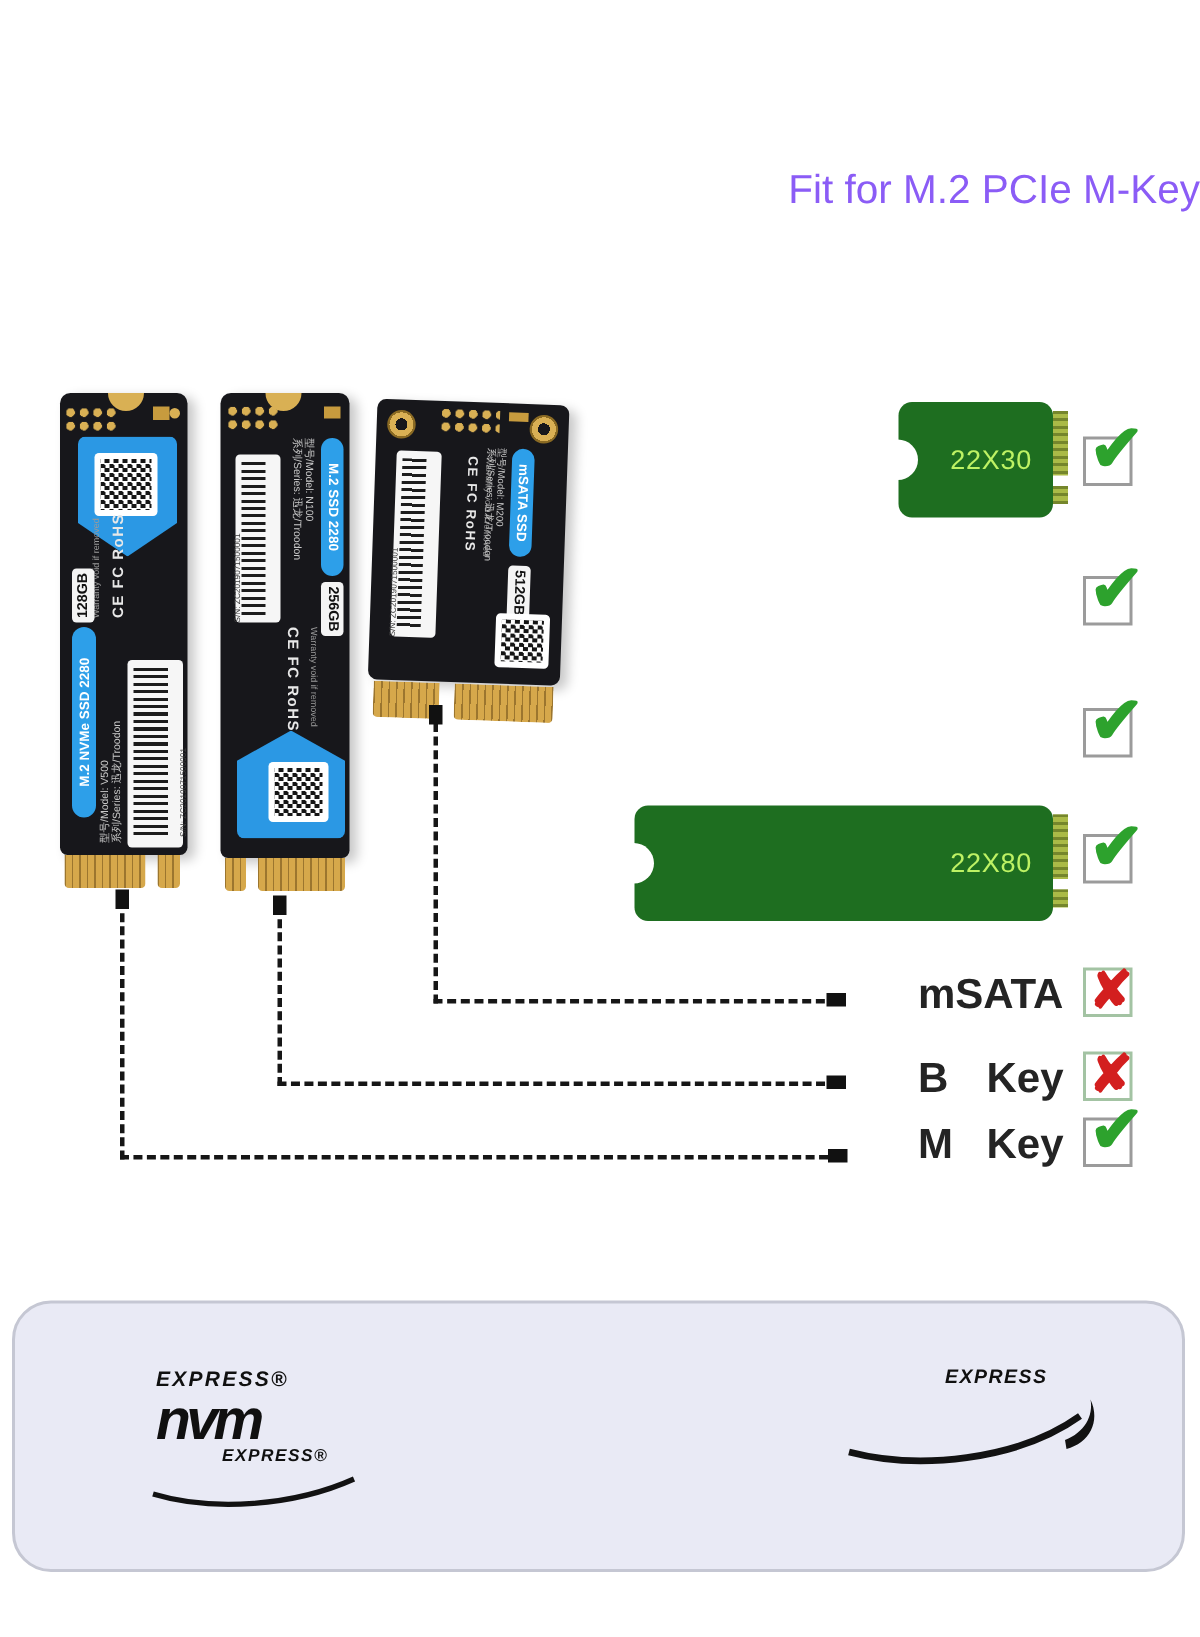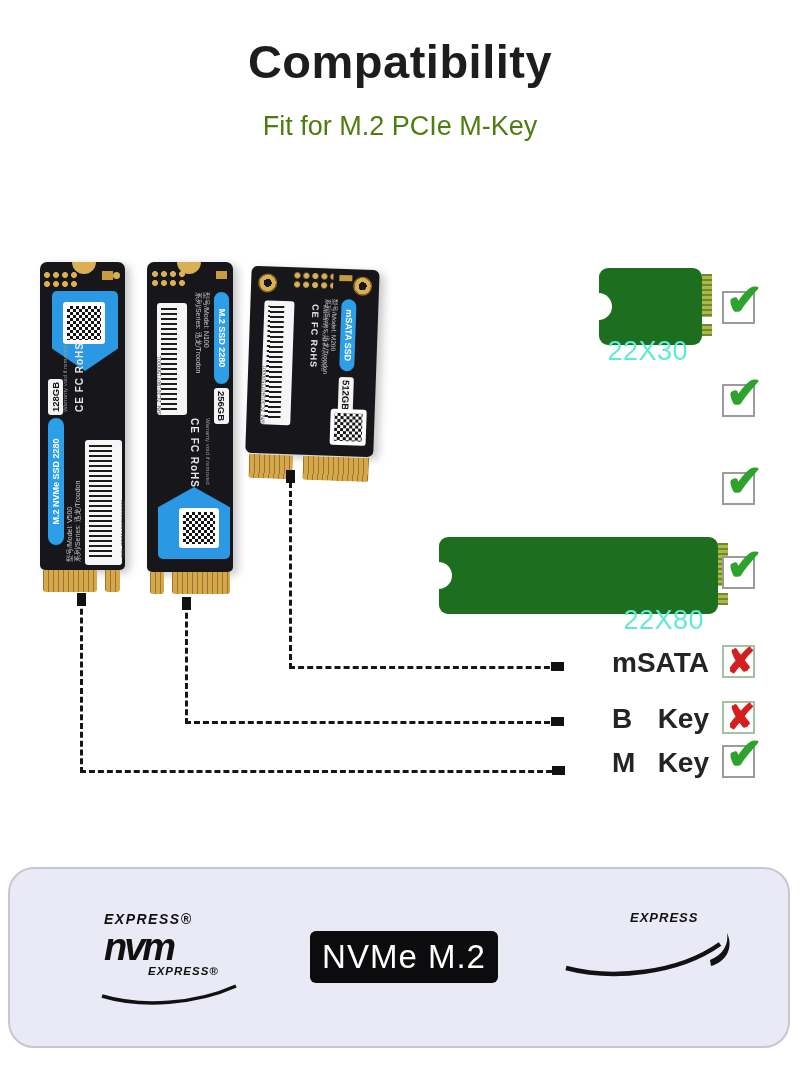--- a/index.html
+++ b/index.html
@@ -2,36 +2,36 @@
 <html><head>
 <meta charset="utf-8">
 <style>
   html,body{margin:0;padding:0;background:#fff;}
   body{width:800px;height:1091px;position:relative;font-family:"Liberation Sans",sans-serif;}
   .stage{position:absolute;left:0;top:0;width:800px;height:1091px;overflow:hidden;background:#fff;}
 
   
   .title{position:absolute;top:34px;left:0;width:100%;text-align:center;
          font-size:47px;font-weight:800;letter-spacing:.5px;color:#1d1d1f;}
-  .subtitle{position:absolute;top:111px;left:0;width:100%;text-align:center;
-         font-size:27px;color:#4d7c0f;}
+  .subtitle{position:absolute;top:111px;left:0;width:100%;text-align:right;
+         font-size:27px;color:#8b5cf6;}
 
   
   .board{position:absolute;height:77px;background:#1e6e20;border-radius:9px;}
   .board .notch{position:absolute;left:-14px;top:25px;width:27px;height:27px;background:#fff;border-radius:50%;}
   .board .conn{position:absolute;right:-10px;width:10px;background:#aaba47;
                background-image:repeating-linear-gradient(180deg,#75862c 0 2px,rgba(0,0,0,0) 2px 5px);}
   .conn.ctop{top:6px;height:43px;}
   .conn.cbot{bottom:9px;height:12px;}
   .blabel{position:absolute;right:14px;top:50%;transform:translateY(-50%);
-          color:#5eead4;font-size:27px;letter-spacing:.5px;margin-top:44px;}
+          color:#bef264;font-size:18px;letter-spacing:.5px;}
   .b30{left:599px;top:268px;width:103px;}
   .b42{left:557px;top:358px;width:145px;}
   .b60{left:490px;top:449px;width:212px;}
-  .b80{left:439px;top:537px;width:279px;}
+  .b80{left:423px;top:537px;width:279px;}
 
   
   .resbox{position:absolute;width:33px;height:33px;background:#fff;box-sizing:border-box;}
   .resbox.chk{border:2px solid #9b9b9b;}
   .resbox.crs{border:2px solid #a3c3a3;}
   .mark{position:absolute;line-height:1;font-weight:bold;}
   .mark.ck{left:2px;top:-15px;font-size:44px;color:#2da22d;}
   .mark.cx{left:2px;top:-4px;font-size:35px;color:#d31f1f;}
   .cb30{left:722px;top:291px;} .cb42{left:722px;top:384px;}
   .cb60{left:722px;top:472px;} .cb80{left:722px;top:556px;}
@@ -153,21 +153,20 @@
   .nvmr-main{font-size:47px;font-style:italic;font-weight:bold;letter-spacing:-3px;line-height:1;}
   .nvmr-tm{font-size:12px;font-style:normal;vertical-align:28px;letter-spacing:0;}
   .nvmr-exp{font-size:13px;font-style:italic;font-weight:bold;letter-spacing:1px;margin-left:64px;margin-top:-8px;position:relative;z-index:2;}
   .swooshr{position:absolute;left:-6px;top:4px;z-index:1;}
 </style>
 </head>
 <body>
 
 <div class="stage">
 
-  <div class="title">Compatibility</div>
   <div class="subtitle">Fit for M.2 PCIe M-Key</div>
 
   <div class="ssd ssd1">
     <div class="pcb"></div>
     <div class="screw s1-screw"></div>
     <div class="pads s1-pads"></div>
     <div class="chip s1-chip"></div>
     <div class="s1-dot"></div>
     <div class="qrlabel s1-qrl"></div>
     <div class="qr s1-qr"></div>
@@ -289,21 +288,20 @@
 
   <div class="logo-pcie">
     <div class="exp1">EXPRESS®</div>
     <div class="nvm1">nvm</div>
     <div class="exp2">EXPRESS®</div>
     <svg class="swoosh1" width="140" height="28" viewBox="0 0 140 28">
       <path d="M2 14 C 42 26 96 22 136 4" stroke="#121212" stroke-width="3.5" fill="none"></path>
     </svg>
   </div>
 
-  <div class="nvme-box">NVMe M.2</div>
 
   <div class="logo-nvmr">
     <svg class="swooshr" width="175" height="60" viewBox="0 0 175 60">
       <path d="M6 46 C 52 58 118 52 160 22" stroke="#121212" stroke-width="4.5" fill="none"></path>
       <path d="M150 38 C 163 33 169 22 167 11 C 174 26 166 40 151 44 Z" fill="#121212"></path>
     </svg>
     <div class="nvmr-exp">EXPRESS</div>
   </div>
 
 </div>

